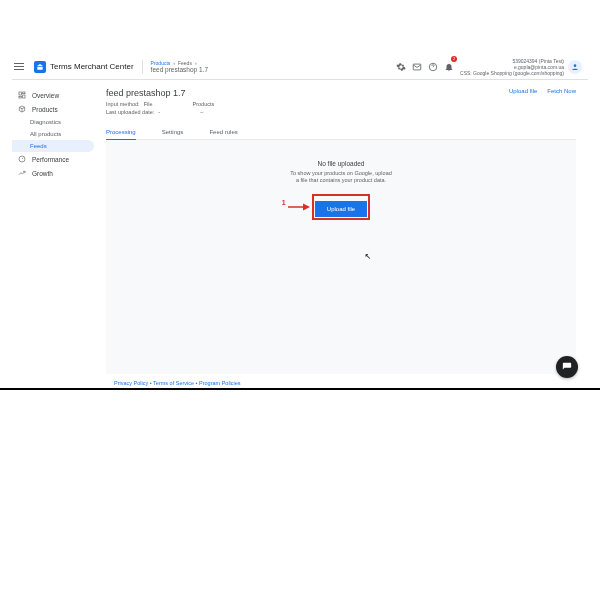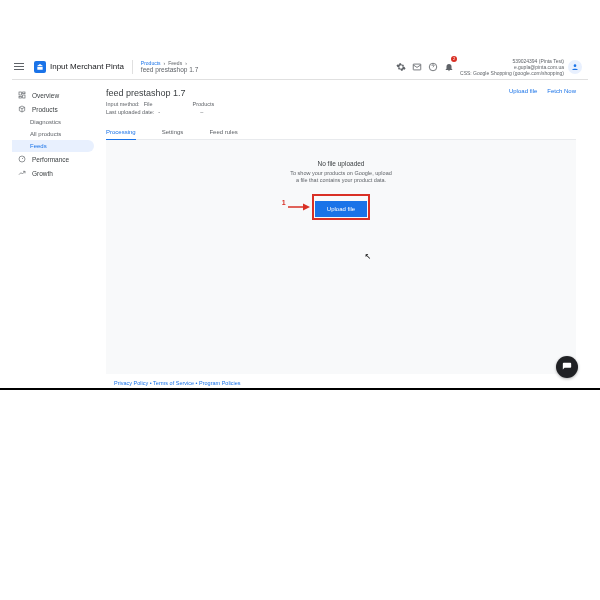--- a/index.html
+++ b/index.html
@@ -77,21 +77,21 @@
     <div class="menu-icon">
         <span></span>
         <span></span>
         <span></span>
       </div>
     <div class="logo-box">
       <svg viewBox="0 0 24 24">
           <path fill="#fff" d="M4 8l8-5 8 5v2H4V8zm0 4h16v8H4v-8z"></path>
         </svg>
     </div>
-    <div class="app-name"><b>Input</b><span> Merchant Pinta</span></div>
+    <div class="app-name"><b>Terms</b><span> Merchant Center</span></div>
     <div class="hdr-sep"></div>
     <div class="crumbs">
       <div class="crumb-top">
         <span>Products</span>
         <span>›</span>
         <span>Feeds</span>
         <span>›</span>
       </div>
       <div class="crumb-sub">feed prestashop 1.7</div>
     </div>

